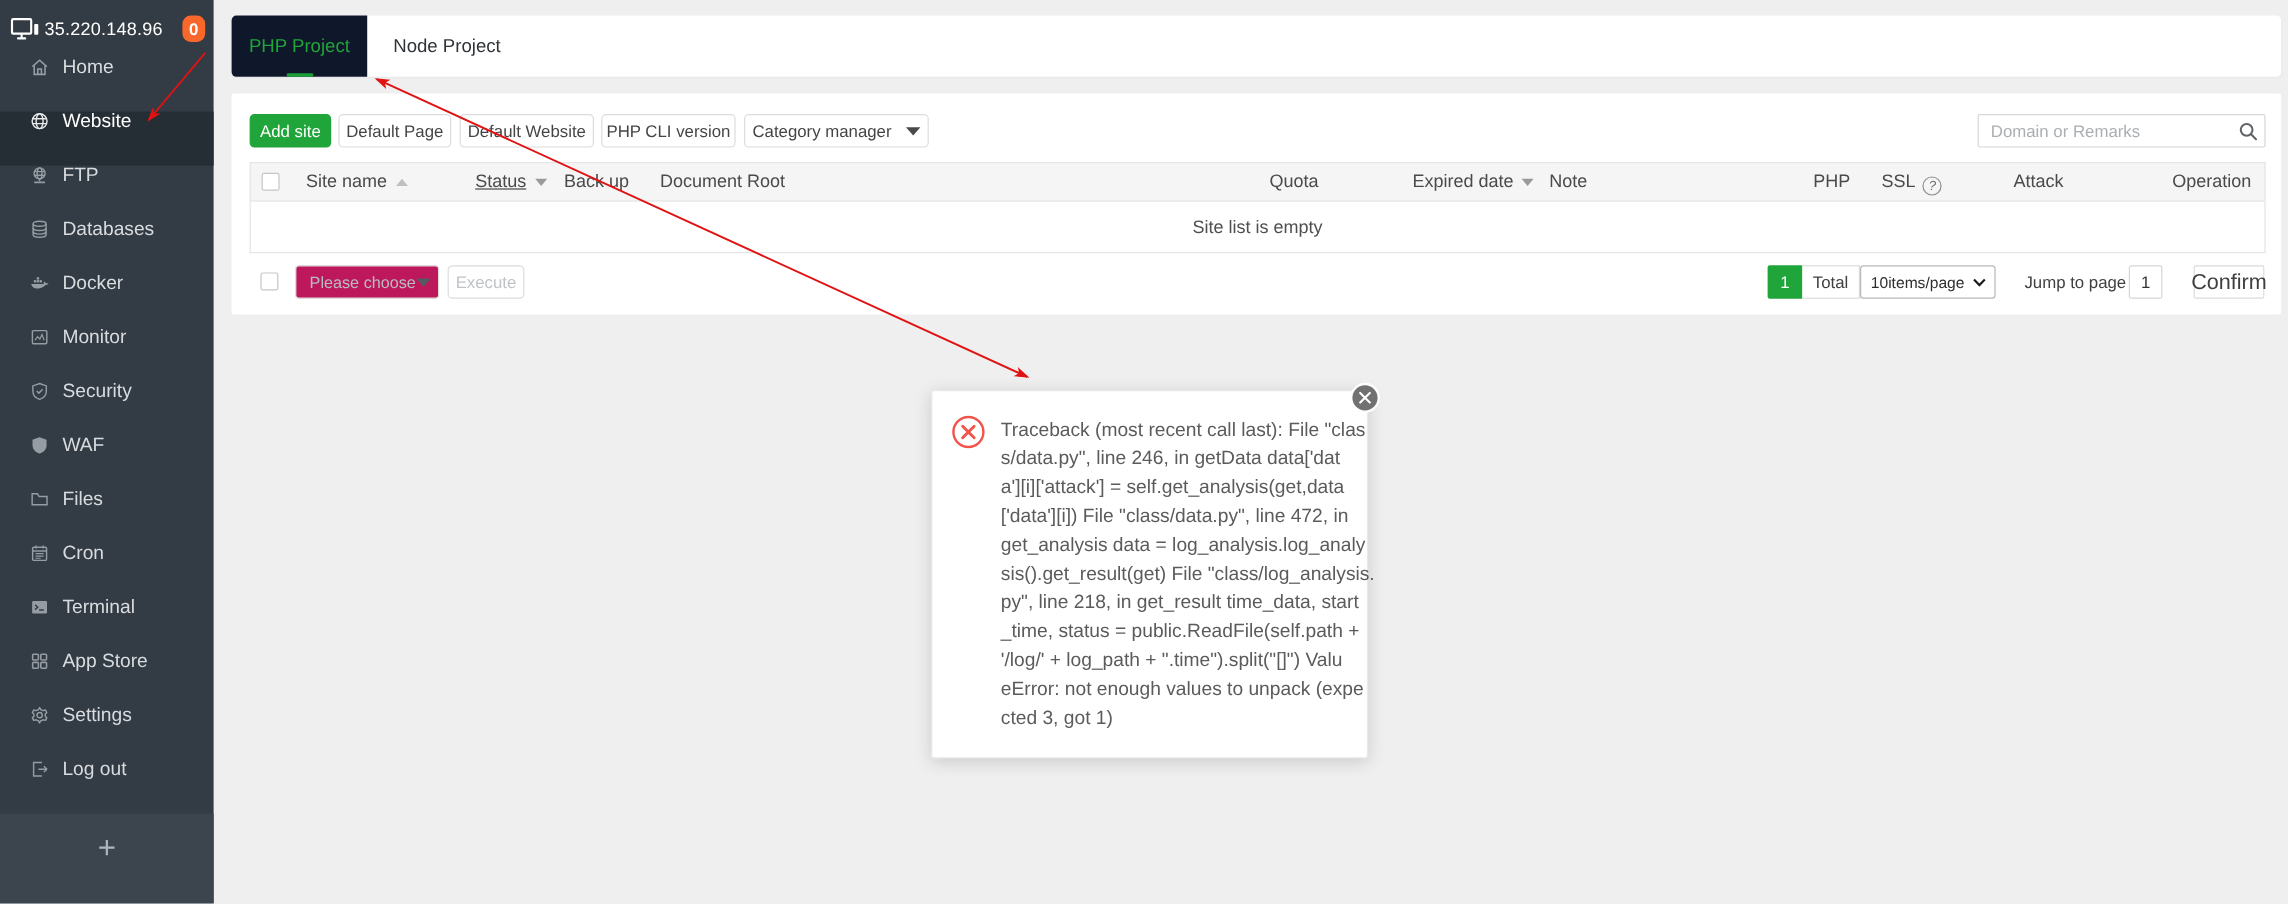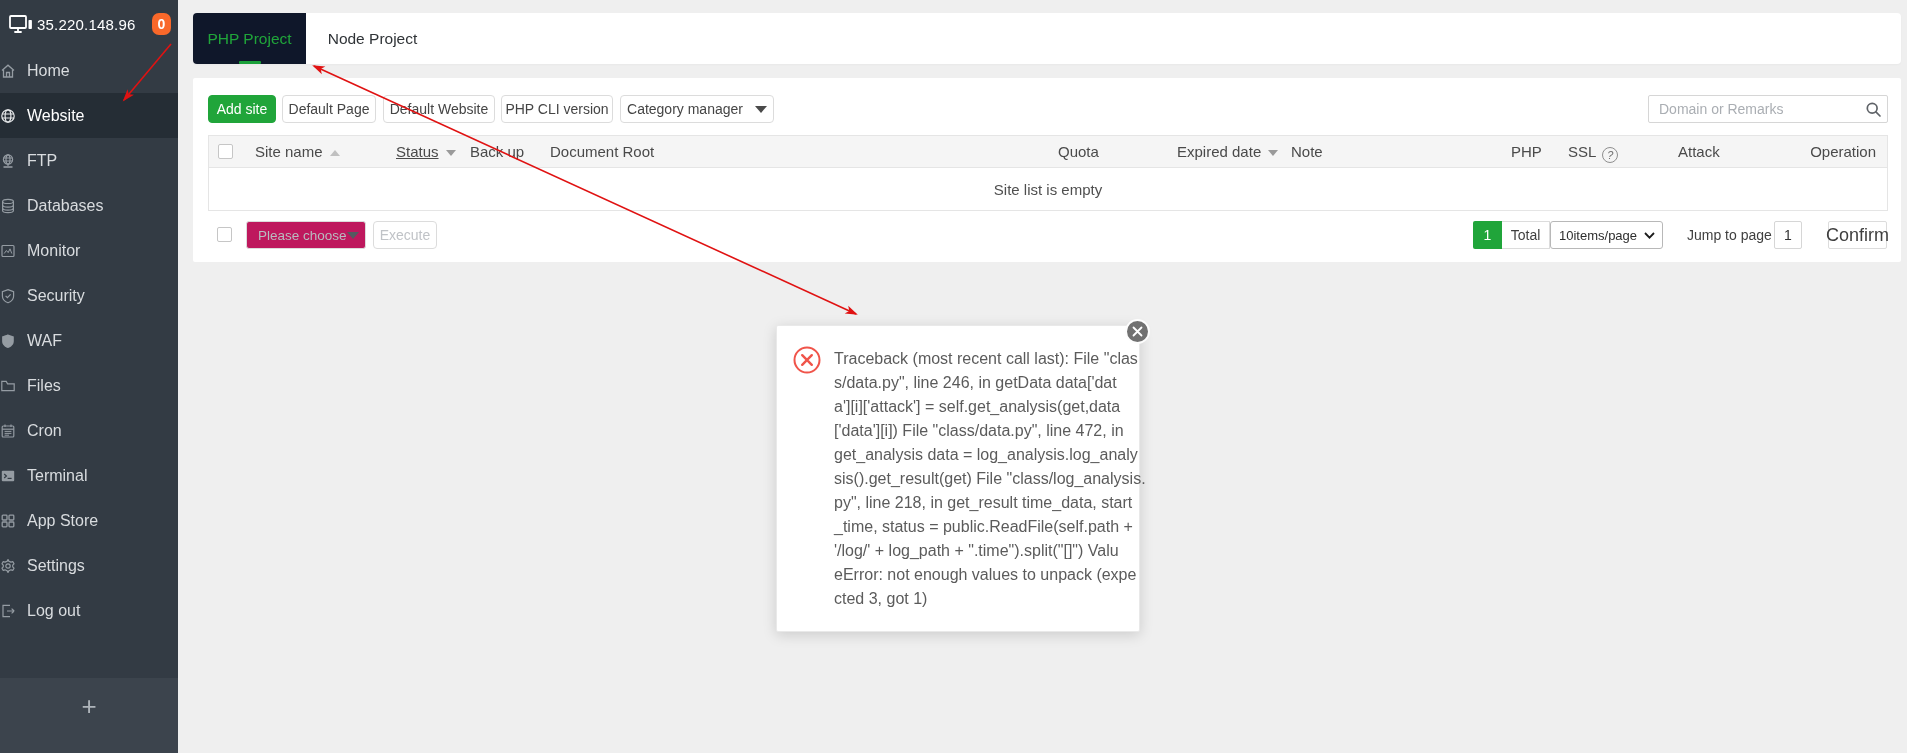--- a/index.html
+++ b/index.html
@@ -6,21 +6,21 @@
   html,body { width:1907px; height:753px; overflow:hidden; }
   body { font-family:"Liberation Sans", sans-serif; background:#efefef; position:relative; }
 
   
   .sidebar { position:absolute; left:0; top:0; width:178px; height:753px; background:#333b44; color:#d9dcdf; }
   .server { height:48px; display:flex; align-items:center; padding:0 7px 0 8px; }
   .server .mon { width:26px; height:22px; flex:0 0 auto; margin-right:3px; }
   .server .ip { color:#ffffff; font-size:15px; letter-spacing:.2px; flex:1 1 auto; }
   .server .badge { background:#f9682a; color:#fff; font-size:14px; font-weight:bold; min-width:19px; height:22px; line-height:22px; text-align:center; border-radius:7px; padding:0 3px; }
   .nav { position:absolute; top:48px; left:0; right:0; }
-  .nav .item { height:45px; display:flex; align-items:center; cursor:pointer; font-size:16px; color:#d9dcdf; }
+  .nav .item { height:45px; display:flex; align-items:flex-start; padding-left:25px; cursor:pointer; font-size:16px; color:#d9dcdf; }
   .nav .item .ic { width:16px; height:16px; margin-right:11px; color:#959ca3; display:flex; align-items:center; justify-content:center; }
   .nav .item .ic svg { width:16px; height:16px; display:block; }
   .nav .item.active { background:#252d35; color:#ffffff; }
   .nav .item.active .ic { color:#e8eaec; }
   .side-bottom { position:absolute; left:0; right:0; top:678px; bottom:0; background:#3c444d; }
   .side-bottom .plus { position:absolute; left:0; right:0; top:8px; height:40px; line-height:40px; text-align:center; font-size:26px; font-weight:400; color:#aeb4ba; cursor:pointer; }
 
   
   .tabbar { position:absolute; left:193px; top:13px; width:1708px; height:51px; background:#ffffff; border-radius:4px; box-shadow:0 1px 2px rgba(0,0,0,.03); display:flex; }
   .tab { position:relative; height:51px; display:flex; align-items:center; justify-content:center; font-size:15.5px; color:#2f3337; cursor:pointer; }
@@ -128,20 +128,32 @@
       <div class="item">
         <span class="ic">
             <svg viewBox="0 0 16 16" fill="none" stroke="currentColor" stroke-width="1.2">
               <ellipse cx="8" cy="3.4" rx="5.4" ry="2.1"></ellipse>
               <path d="M2.6 3.4 V12.6 C2.6 13.8 5 14.7 8 14.7 C11 14.7 13.4 13.8 13.4 12.6 V3.4"></path>
               <path d="M2.6 7 C2.6 8.2 5 9.1 8 9.1 C11 9.1 13.4 8.2 13.4 7"></path>
               <path d="M2.6 10 C2.6 11.2 5 12.1 8 12.1 C11 12.1 13.4 11.2 13.4 10"></path>
             </svg>
           </span>
         <span>Databases</span>
+      </div>
+      <div class="item">
+        <span class="ic">
+            <svg viewBox="0 0 16 16" fill="currentColor">
+              <rect x="3.2" y="5.4" width="2" height="2"></rect>
+              <rect x="5.6" y="5.4" width="2" height="2"></rect>
+              <rect x="8" y="5.4" width="2" height="2"></rect>
+              <rect x="5.6" y="3" width="2" height="2"></rect>
+              <path d="M1 8.6 C1 8.6 1.8 12.4 5.4 12.4 C9.8 12.4 12 10.4 13 9.4 C14.2 9.5 15 9 15.4 8.4 C14.6 8 13.7 8 13.2 8.1 C13 7.4 12.5 6.9 12 6.6 C11.4 7.2 11.2 8 11.5 8.6 Z"></path>
+            </svg>
+          </span>
+        <span>Docker</span>
       </div>
       <div class="item">
         <span class="ic">
             <svg viewBox="0 0 16 16" fill="none" stroke="currentColor" stroke-width="1.2">
               <rect x="2" y="2.5" width="12" height="11" rx="1"></rect>
               <path d="M4.2 10.5 L6.4 7.5 L8.2 9.6 L10 5.8 L11.8 10.5" stroke-width="1"></path>
             </svg>
           </span>
         <span>Monitor</span>
       </div>

